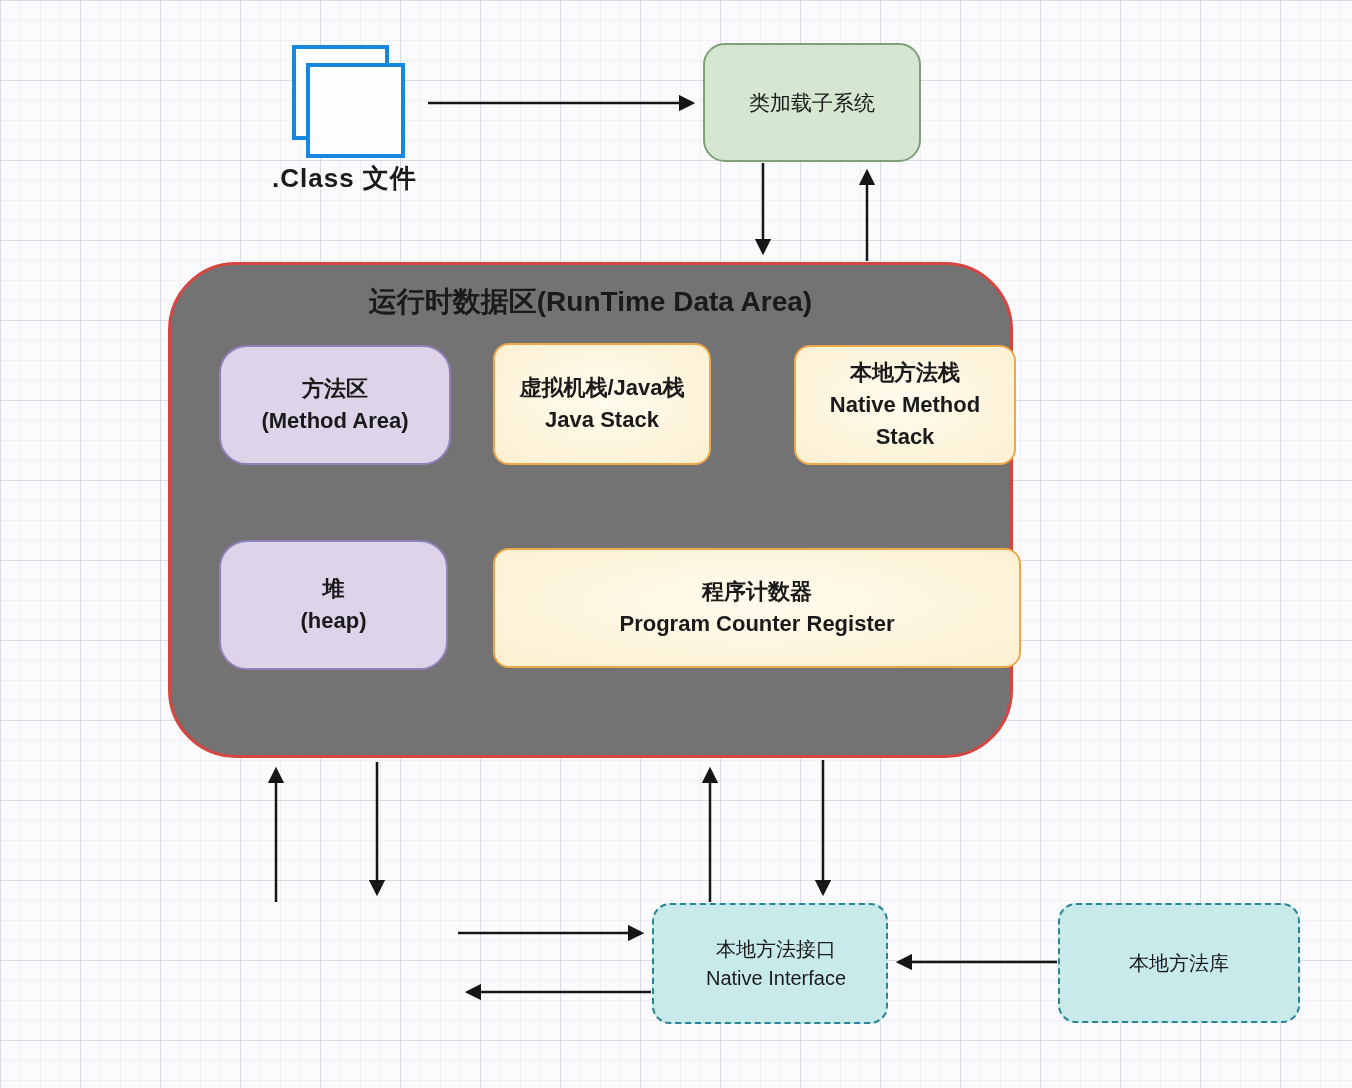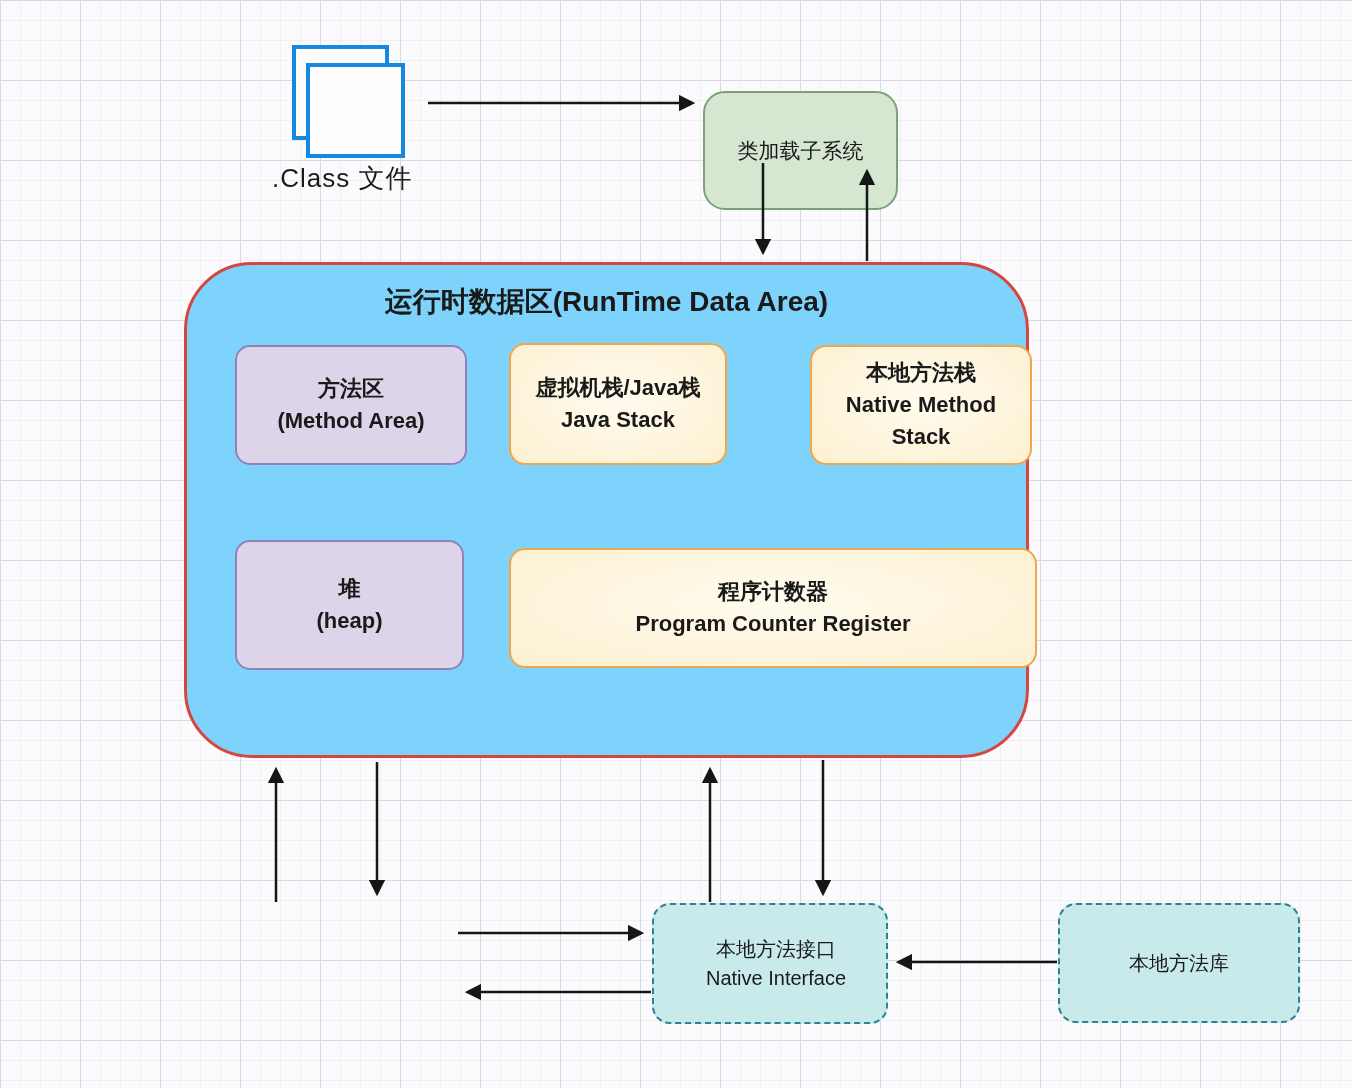--- a/index.html
+++ b/index.html
@@ -31,42 +31,41 @@
   .classfile-icon { position: absolute; left: 292px; top: 45px; width: 115px; height: 115px; }
   .classfile-icon .sq {
     position: absolute;
     background: #fdfdfe;
     border: 4px solid #1788e0;
   }
   .classfile-icon .sq.back  { left: 0; top: 0; width: 97px; height: 95px; }
   .classfile-icon .sq.front { left: 14px; top: 18px; width: 99px; height: 95px; }
   .classfile-label {
     position: absolute; left: 272px; top: 161px; width: 170px;
-    font-size: 26px; font-weight: normal; letter-spacing: 1px; white-space: nowrap;
+    font-size: 26px; font-weight: bold; letter-spacing: 1px; white-space: nowrap;
   }
 
   
   .classloader {
-    left: 703px; top: 43px; width: 195px; height: 119px;
+    left: 703px; top: 43px; width: 218px; height: 119px;
     background: #d5e7d0; border: 2px solid #7da078; border-radius: 22px;
     font-size: 21px;
-    margin-top: 48px;
   }
 
   
   .runtime {
-    position: absolute; left: 184px; top: 262px; width: 845px; height: 496px;
-    background: #7dd3fc; border: 3px solid #d6453f; border-radius: 68px;
+    position: absolute; left: 168px; top: 262px; width: 845px; height: 496px;
+    background: #737373; border: 3px solid #d6453f; border-radius: 68px;
   }
   .runtime-title {
     position: absolute; left: 0; top: 18px; width: 100%;
     text-align: center; font-size: 28px; font-weight: bold;
   }
   .runtime .inner { font-size: 22px; font-weight: bold; }
-  .purple { background: #ddd4e9; border: 2px solid #9181bb; border-radius: 15px; }
+  .purple { background: #ddd4e9; border: 2px solid #9181bb; border-radius: 28px; }
   .yellow {
     background: radial-gradient(ellipse at 50% 45%, #fffbee 0%, #fcf1d3 90%);
     border: 2.5px solid #f0a64a; border-radius: 16px;
   }
   .method-area { left: 48px;  top: 80px;  width: 232px; height: 120px; }
   .java-stack  { left: 322px; top: 78px;  width: 218px; height: 122px; }
   .nms         { left: 623px; top: 80px;  width: 222px; height: 120px; padding: 17px 10px; }
   .heap        { left: 48px;  top: 275px; width: 229px; height: 130px; }
   .pcr         { left: 322px; top: 283px; width: 528px; height: 120px; }
 

